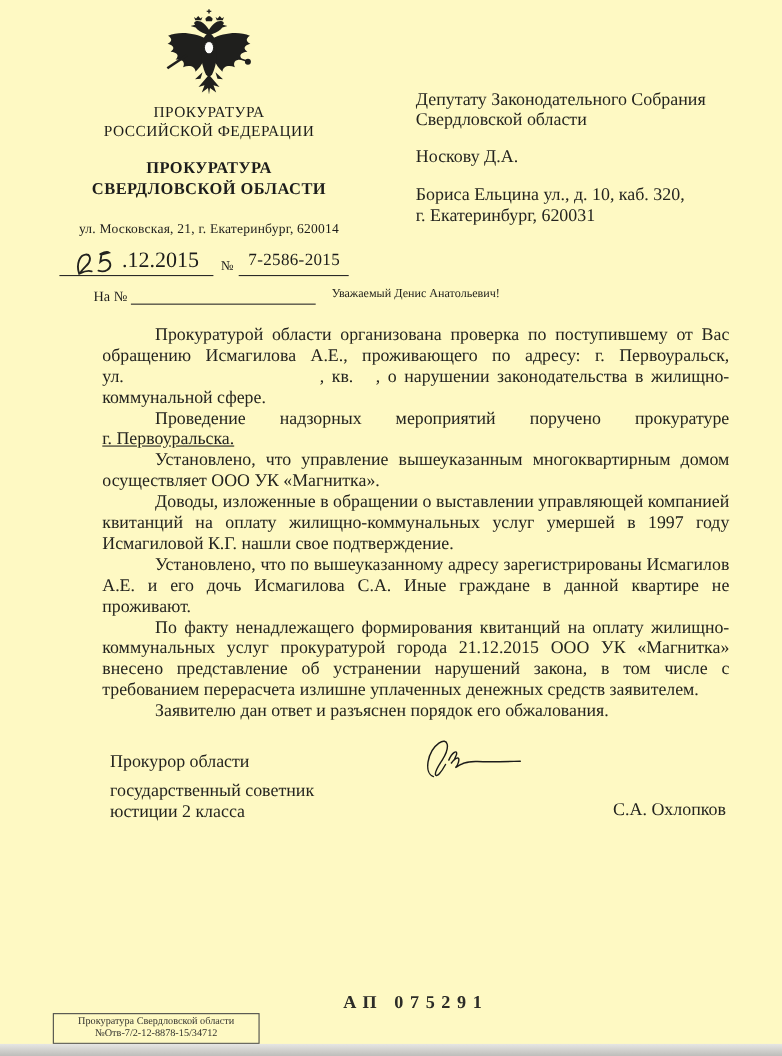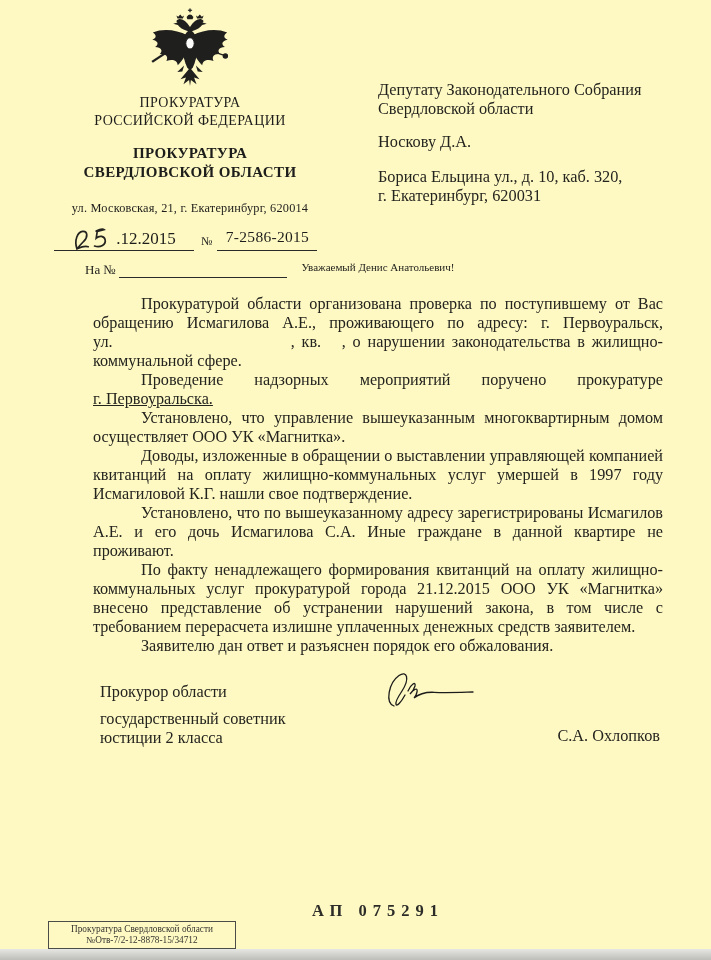--- a/index.html
+++ b/index.html
@@ -9,25 +9,25 @@
     background:#fef9c3; color:#24241f; overflow:hidden;
   }
   
   .letterhead{position:absolute; left:40px; top:8px; width:300px; text-align:center; color:#1d1d1b;}
   .coat{display:block; margin:0 auto 8px auto;}
   .org-federal{font-size:14px; line-height:18px; letter-spacing:.4px; white-space:pre-line;}
   .org-regional{font-size:15px; line-height:19px; font-weight:bold; letter-spacing:.4px; margin-top:14px; white-space:pre-line;}
   .lh-address{font-size:12.3px; margin-top:19px; letter-spacing:.2px;}
   .date-row{margin-top:9px; display:flex; align-items:flex-end; justify-content:flex-start; padding-left:14px;}
   .seg{border-bottom:1.3px solid #2a2a28; display:flex; align-items:flex-end; justify-content:center;}
-  .seg-date{width:140px; font-size:17px; padding-bottom:1px;}
+  .seg-date{width:140px; font-size:20px; padding-bottom:1px;}
   .hw25{margin-right:4px; margin-bottom:-4px;}
   .no-sign{font-size:12px; padding:0 5px 2px 7px;}
   .seg-num{width:100px; font-size:15.5px; padding-bottom:4px; letter-spacing:.3px;}
-  .na-row{margin-top:11px; display:flex; align-items:flex-end; padding-left:45px; font-size:13px;}
+  .na-row{margin-top:11px; display:flex; align-items:flex-start; padding-left:45px; font-size:13px;}
   .na-line{width:168px; border-bottom:1px solid #2a2a28; height:14px; margin-left:3px;}
   
   .recipient{position:absolute; left:378px; top:80px; width:320px; font-size:16.3px; line-height:19px; text-align:left;}
   .recipient .grp{margin:0 0 0 0; white-space:pre-line;}
   .recipient .name{margin-top:14px;}
   .recipient .addr{margin-top:16px; white-space:pre-line;}
   
   .greeting{position:absolute; left:93px; top:261px; width:570px; text-align:center; font-size:11px;}
   .letter-body{position:absolute; left:93px; top:295px; width:570px; font-size:16.2px; line-height:19px; text-align:justify;}
   .para{margin:0; text-indent:48px;}

